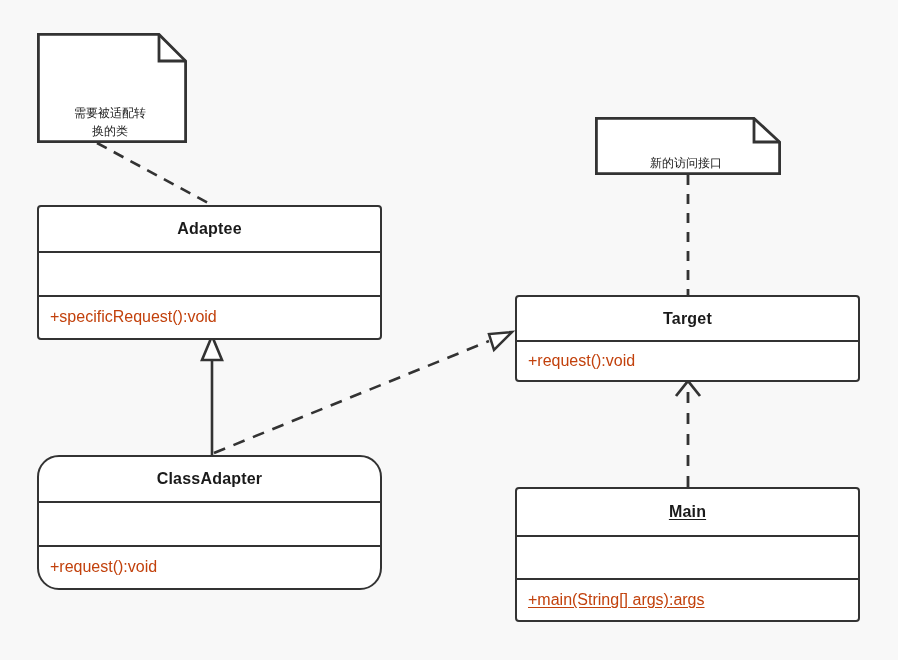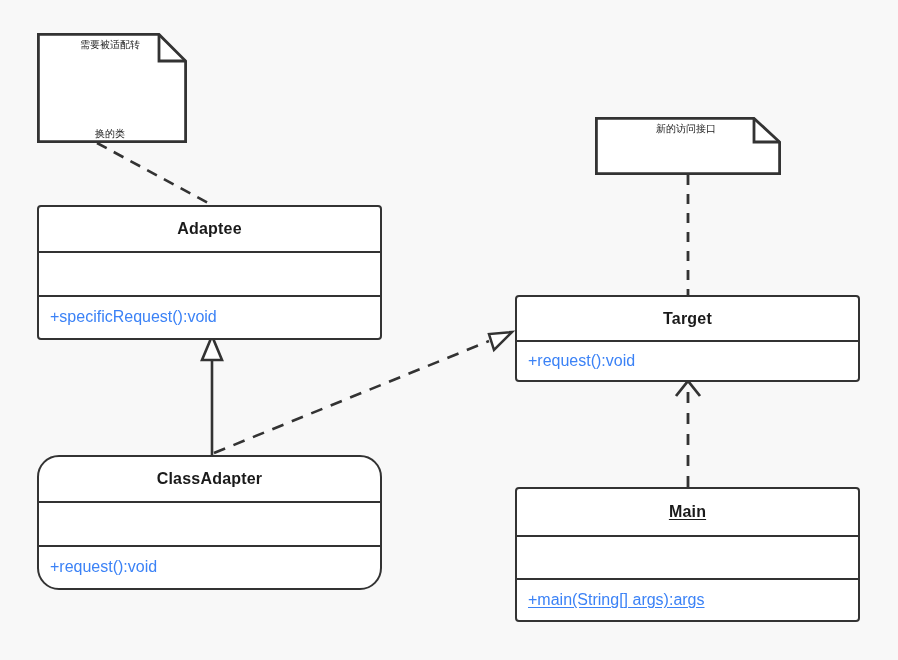--- a/index.html
+++ b/index.html
@@ -58,21 +58,21 @@
   }
   .compartment.attr-row {
     display: flex;
     align-items: center;
   }
   .compartment.method-row {
     display: flex;
     align-items: center;
     padding-left: 11px;
     font-size: 16px;
-    color: #3b82f6;
+    color: #c2410c;
   }
   .static-text {
     text-decoration: underline;
     text-underline-offset: 2px;
   }
 
   
   .uml-note {
     position: absolute;
     box-sizing: border-box;
@@ -88,23 +88,23 @@
   .uml-note .note-text {
     position: absolute;
     left: 0;
     top: 0;
     width: 100%;
     height: 100%;
     box-sizing: border-box;
     display: flex;
     flex-direction: column;
     align-items: center;
-    justify-content: space-between;
+    justify-content: flex-end;
     text-align: center;
-    font-size: 10px;
+    font-size: 12px;
     line-height: 1.55;
     color: #1a1a1a;
     padding: 4px 14px 2px 10px;
   }
   .note-line { display: block; }
 </style>
 </head>
 <body>
 
 <div id="canvas">

